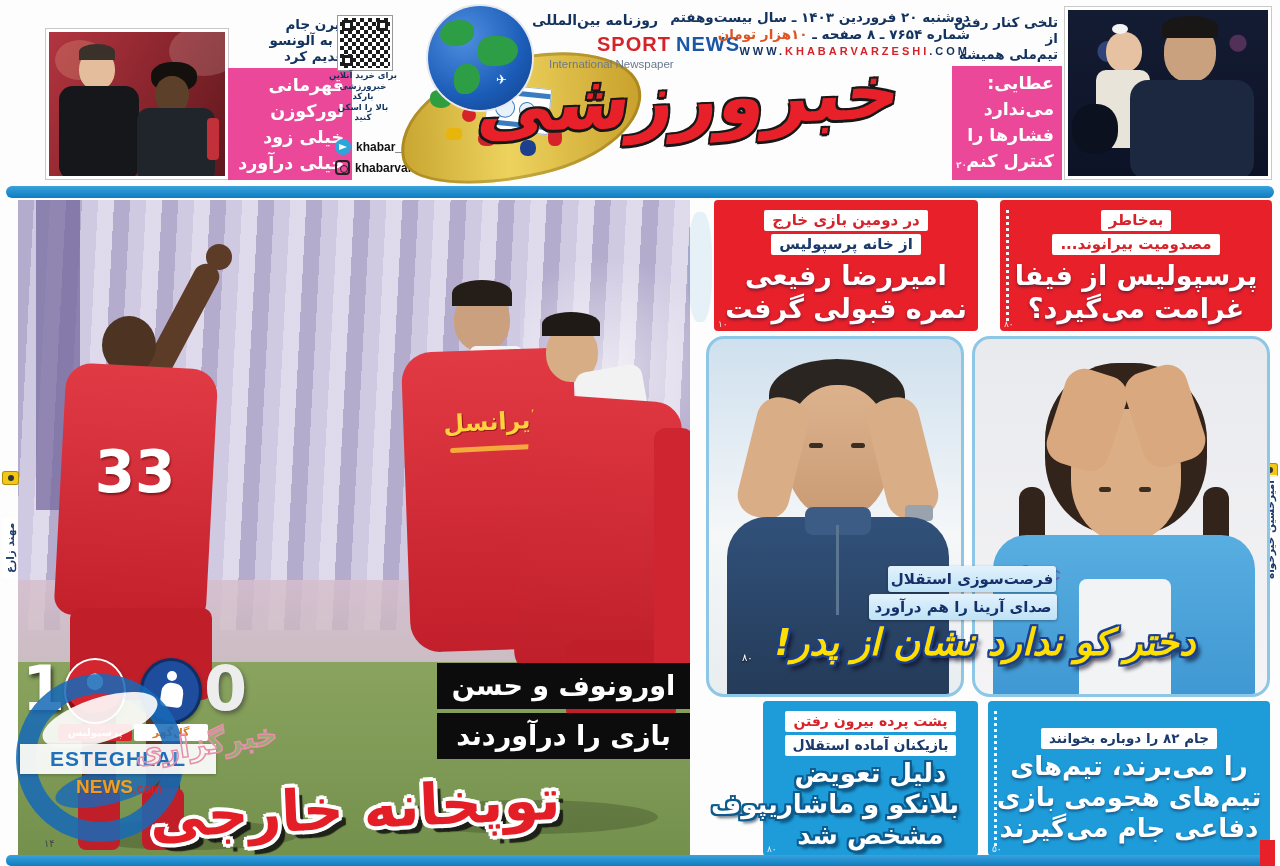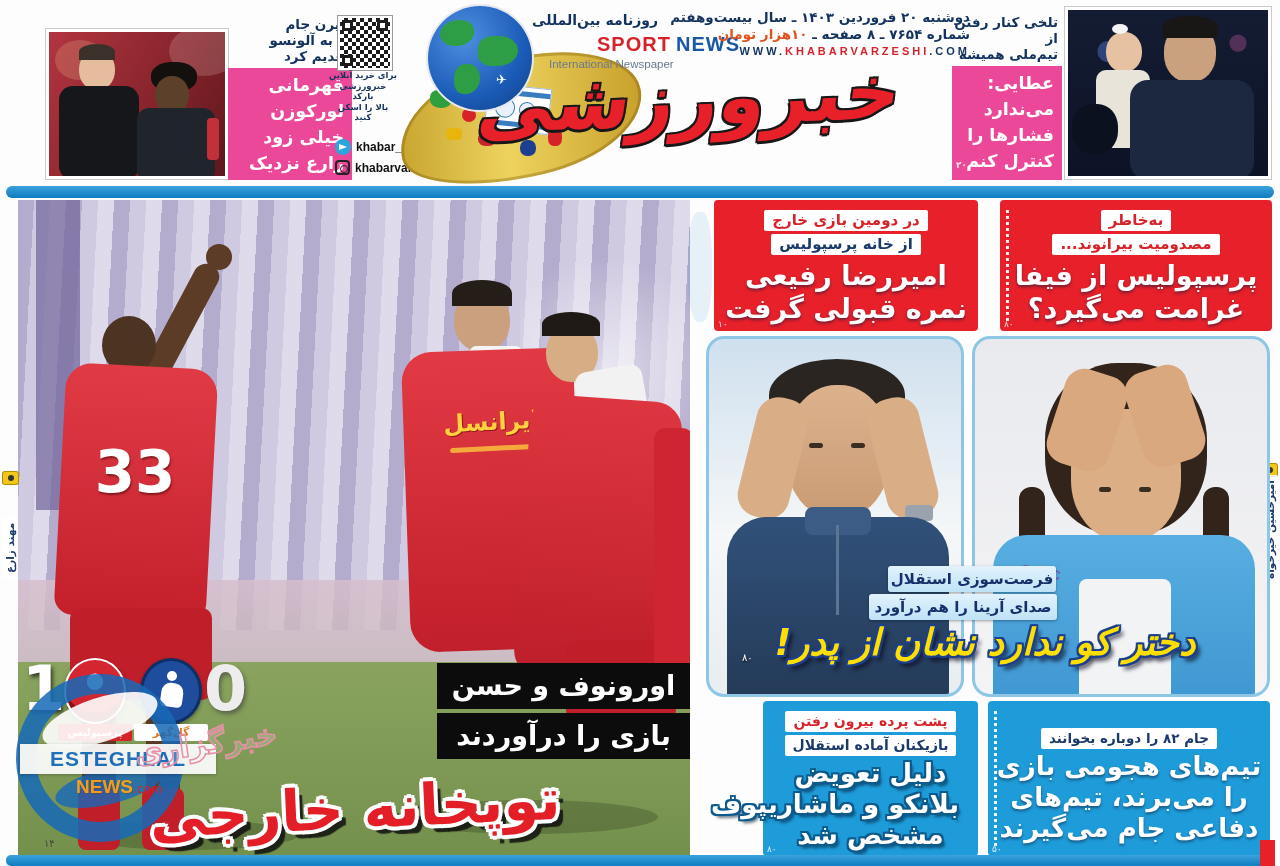--- a/index.html
+++ b/index.html
@@ -140,21 +140,21 @@
 
   <div class="abs rtl navy-kicker" style="left:238px;top:16px;width:112px;">
     <div>بایرن جام</div>
     <div>را به آلونسو</div>
     <div>تقدیم کرد</div>
   </div>
   <div class="abs rtl hdr-red-block" style="left:228px;top:68px;width:124px;height:112px;">
     <div>قهرمانی</div>
     <div>لورکوزن</div>
     <div>خیلی زود</div>
-    <div>زارع نزدیک</div>
+    <div>خیلی درآورد</div>
   </div>
 
   <div class="abs qr" style="left:338px;top:16px;width:50px;height:50px;">
     <div class="qr-corner" style="left:2px;top:2px;"></div>
     <div class="qr-corner" style="right:2px;top:2px;"></div>
     <div class="qr-corner" style="left:2px;bottom:2px;"></div>
   </div>
   <div class="abs rtl qr-caption" style="left:328px;top:70px;width:70px;">
     <div>برای خرید آنلاین</div>
     <div>خبرورزشی بارکد</div>
@@ -359,22 +359,22 @@
     <span class="pgref">۸۰</span>
   </div>
 
   <div class="abs blue-block" style="left:988px;top:701px;width:282px;height:155px;">
     <div class="dotted-sep"></div>
     <div class="kwrap rtl" style="padding-top:5px;">
       <br>
       <span class="kbox k-navy" style="font-size:13.5px;">جام ۸۲ را دوباره بخوانند</span>
     </div>
     <div class="rtl wl" style="margin-top:2px;font-size:26px;line-height:31px;">
+      <div>را می‌برند، تیم‌های</div>
       <div>تیم‌های هجومی بازی</div>
-      <div>را می‌برند، تیم‌های</div>
       <div>دفاعی جام می‌گیرند</div>
     </div>
     <span class="pgref">۵۰</span>
   </div>
 
   <div class="abs score-num" style="left:22px;top:652px;">1</div>
   <div class="abs" style="left:64px;top:658px;width:62px;height:66px;border-radius:50%;border:2px solid #fff;box-sizing:border-box;background:radial-gradient(circle at 50% 35%,#ffffff 0 16%,#d42630 17% 62%,#8b1111 63%);box-shadow:0 2px 4px rgba(0,0,0,.4);"></div>
   <div class="abs rtl team-label" style="left:58px;top:724px;width:74px;background:#d6232a;color:#fff;">پرسپولیس</div>
   <div class="abs" style="left:140px;top:658px;width:62px;height:66px;border-radius:50%;border:3px solid #0d2f66;box-sizing:border-box;background:#1d4d9c;box-shadow:0 2px 4px rgba(0,0,0,.4);">
     <div class="part" style="left:24px;top:10px;width:10px;height:10px;background:#fff;border-radius:50%;"></div>

